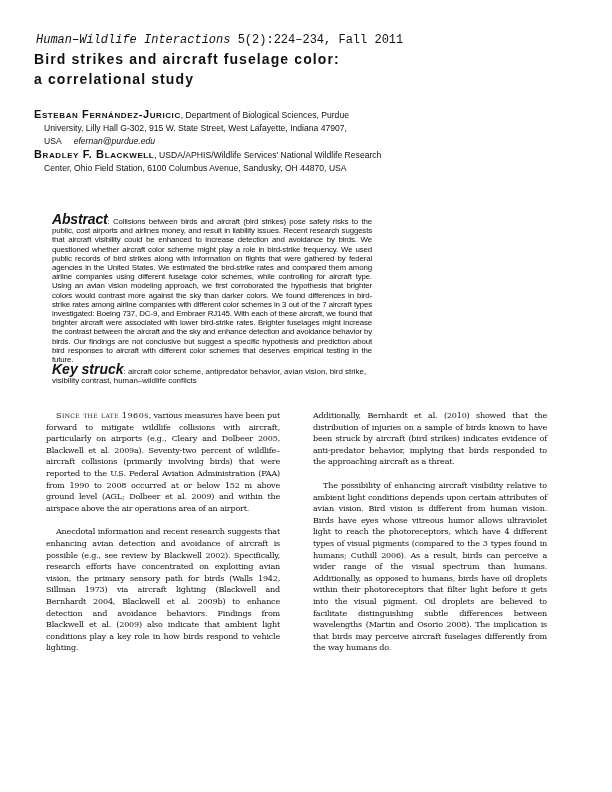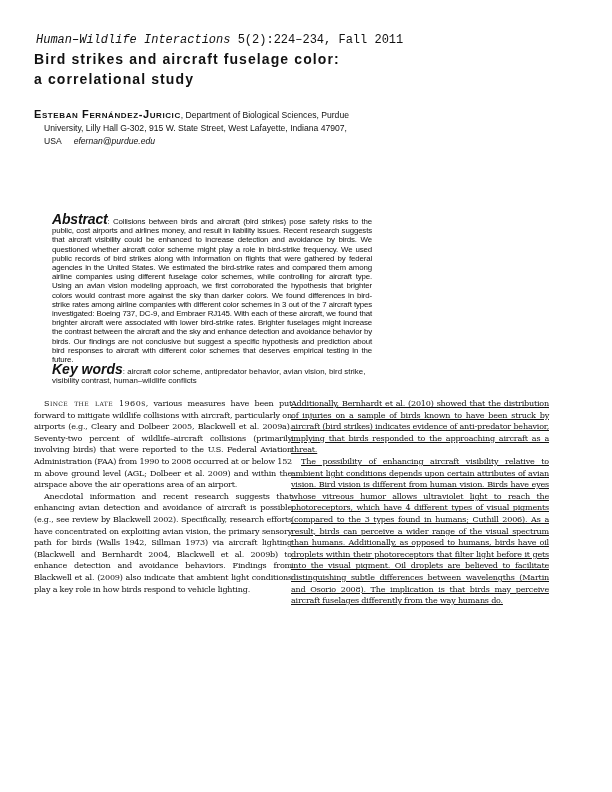--- a/index.html
+++ b/index.html
@@ -8,43 +8,44 @@
   .journal i { font-style:italic; }
   .title { position:absolute; left:34px; top:50px; width:560px; font-family:"Liberation Sans", sans-serif; font-weight:bold; font-size:14px; line-height:19.5px; letter-spacing:1.1px; margin:0; }
   .authors { position:absolute; left:34px; top:108px; width:352px; font-family:Liberation Sans, sans-serif; font-size:8.6px; line-height:13px; }
   .author { padding-left:10px; text-indent:-10px; margin:0; }
   .aname { font-weight:bold; font-variant:small-caps; font-size:11px; letter-spacing:0.6px; }
   .email { font-style:italic; margin-left:12px; }
   .abstract { position:absolute; left:52px; top:215px; width:320px; font-family:"Liberation Sans", sans-serif; font-size:7.9px; line-height:9.2px; text-align:justify; margin:0; letter-spacing:-0.15px; }
   .abstract b, .keywords b { font-style:italic; font-weight:bold; font-size:14px; }
   .keywords { position:absolute; left:52px; top:365px; width:320px; font-family:"Liberation Sans", sans-serif; font-size:7.9px; line-height:9.2px; margin:0; }
   .col { position:absolute; top:398px; width:258px; font-family:"DejaVu Serif", serif; font-size:8.05px; line-height:11.6px; text-align:justify; letter-spacing:-0.2px; }
-  .col p { margin:0; text-indent:10px; }
+  .col p { margin:12px; text-indent:10px; }
   .col p.noind { text-indent:0; }
   .col-left { left:34px; }
-  .col-right { left:291px;text-decoration:underline; }
+  .col-right { left:301px; }
   .sc { font-variant:small-caps; letter-spacing:0.4px; }
 </style>
 </head>
 <body>
 
 <div class="journal"><i>Human–Wildlife Interactions</i><span> 5(2):224–234, Fall 2011</span></div>
 
 <h1 class="title">
   <span>Bird strikes and aircraft fuselage color:</span><br>
   <span>a correlational study</span>
 </h1>
 
 <div class="authors">
   <p class="author"><span class="aname">Esteban Fernández-Juricic</span><span>, Department of Biological Sciences, Purdue University, Lilly Hall G-302, 915 W. State Street, West Lafayette, Indiana 47907, USA</span><span class="email">efernan@purdue.edu</span></p>
+  <p class="author"><span class="aname">Bradley F. Blackwell</span><span>, USDA/APHIS/Wildlife Services' National Wildlife Research Center, Ohio Field Station, 6100 Columbus Avenue, Sandusky, OH 44870, USA</span></p>
 </div>
 
 <p class="abstract"><b>Abstract</b><span>: Collisions between birds and aircraft (bird strikes) pose safety risks to the public, cost airports and airlines money, and result in liability issues. Recent research suggests that aircraft visibility could be enhanced to increase detection and avoidance by birds. We questioned whether aircraft color scheme might play a role in bird-strike frequency. We used public records of bird strikes along with information on flights that were gathered by federal agencies in the United States. We estimated the bird-strike rates and compared them among airline companies using different fuselage color schemes, while controlling for aircraft type. Using an avian vision modeling approach, we first corroborated the hypothesis that brighter colors would contrast more against the sky than darker colors. We found differences in bird-strike rates among airline companies with different color schemes in 3 out of the 7 aircraft types investigated: Boeing 737, DC-9, and Embraer RJ145. With each of these aircraft, we found that brighter aircraft were associated with lower bird-strike rates. Brighter fuselages might increase the contrast between the aircraft and the sky and enhance detection and avoidance behavior by birds. Our findings are not conclusive but suggest a specific hypothesis and prediction about bird responses to aircraft with different color schemes that deserves empirical testing in the future.</span></p>
 
-<p class="keywords"><b>Key words</b><span>: aircraft color scheme, antipredator behavior, avian vision, bird strike, visibility contrast, human–wildlife conflicts</span></p>
+<p class="keywords"><b>Key struck</b><span>: aircraft color scheme, antipredator behavior, avian vision, bird strike, visibility contrast, human–wildlife conflicts</span></p>
 
 <div class="col col-left">
   <p><span class="sc">Since the late 1960s</span><span>, various measures have been put forward to mitigate wildlife collisions with aircraft, particularly on airports (e.g., Cleary and Dolbeer 2005, Blackwell et al. 2009a). Seventy-two percent of wildlife–aircraft collisions (primarily involving birds) that were reported to the U.S. Federal Aviation Administration (FAA) from 1990 to 2008 occurred at or below 152 m above ground level (AGL; Dolbeer et al. 2009) and within the airspace above the air operations area of an airport.</span></p>
   <p>Anecdotal information and recent research suggests that enhancing avian detection and avoidance of aircraft is possible (e.g., see review by Blackwell 2002). Specifically, research efforts have concentrated on exploiting avian vision, the primary sensory path for birds (Walls 1942, Sillman 1973) via aircraft lighting (Blackwell and Bernhardt 2004, Blackwell et al. 2009b) to enhance detection and avoidance behaviors. Findings from Blackwell et al. (2009) also indicate that ambient light conditions play a key role in how birds respond to vehicle lighting.</p>
 </div>
 
 <div class="col col-right">
   <p class="noind">Additionally, Bernhardt et al. (2010) showed that the distribution of injuries on a sample of birds known to have been struck by aircraft (bird strikes) indicates evidence of anti-predator behavior, implying that birds responded to the approaching aircraft as a threat.</p>
   <p>The possibility of enhancing aircraft visibility relative to ambient light conditions depends upon certain attributes of avian vision. Bird vision is different from human vision. Birds have eyes whose vitreous humor allows ultraviolet light to reach the photoreceptors, which have 4 different types of visual pigments (compared to the 3 types found in humans; Cuthill 2006). As a result, birds can perceive a wider range of the visual spectrum than humans. Additionally, as opposed to humans, birds have oil droplets within their photoreceptors that filter light before it gets into the visual pigment. Oil droplets are believed to facilitate distinguishing subtle differences between wavelengths (Martin and Osorio 2008). The implication is that birds may perceive aircraft fuselages differently from the way humans do.</p>
 </div>

